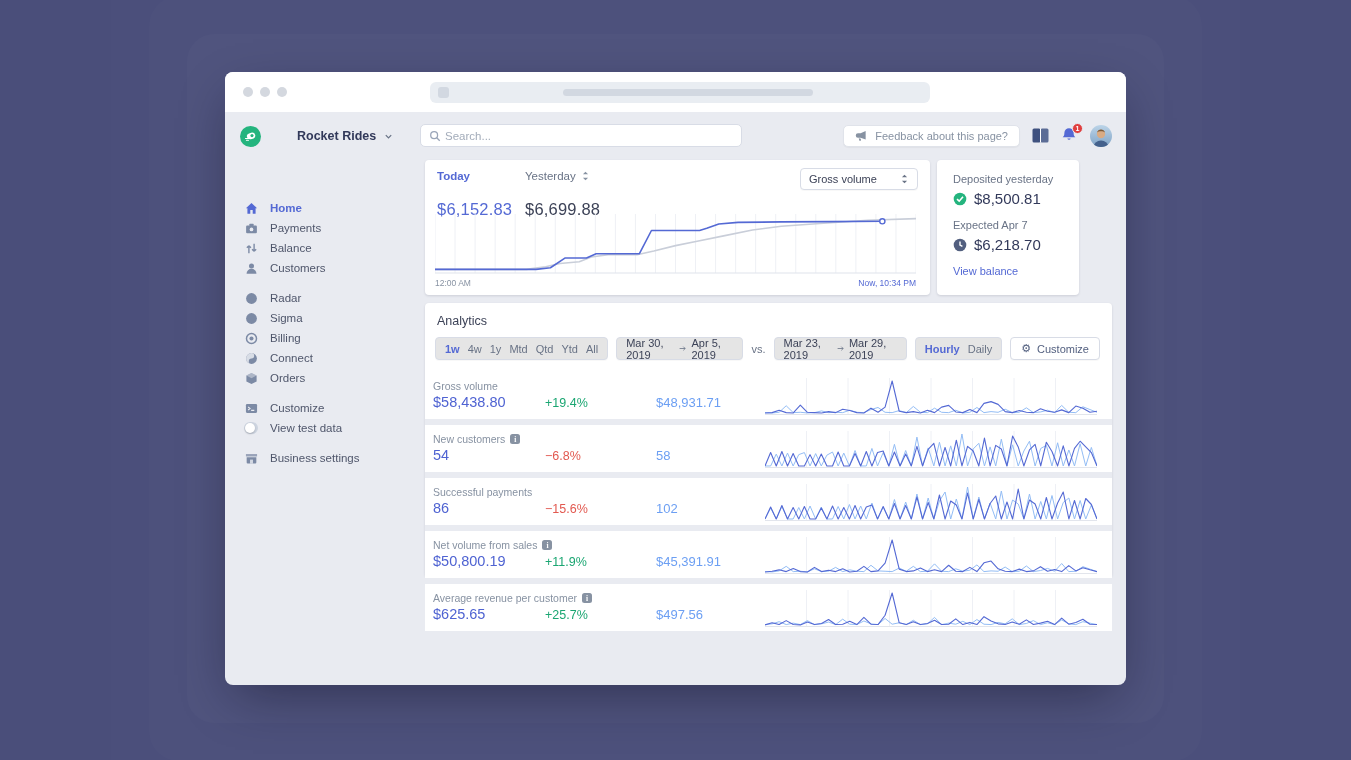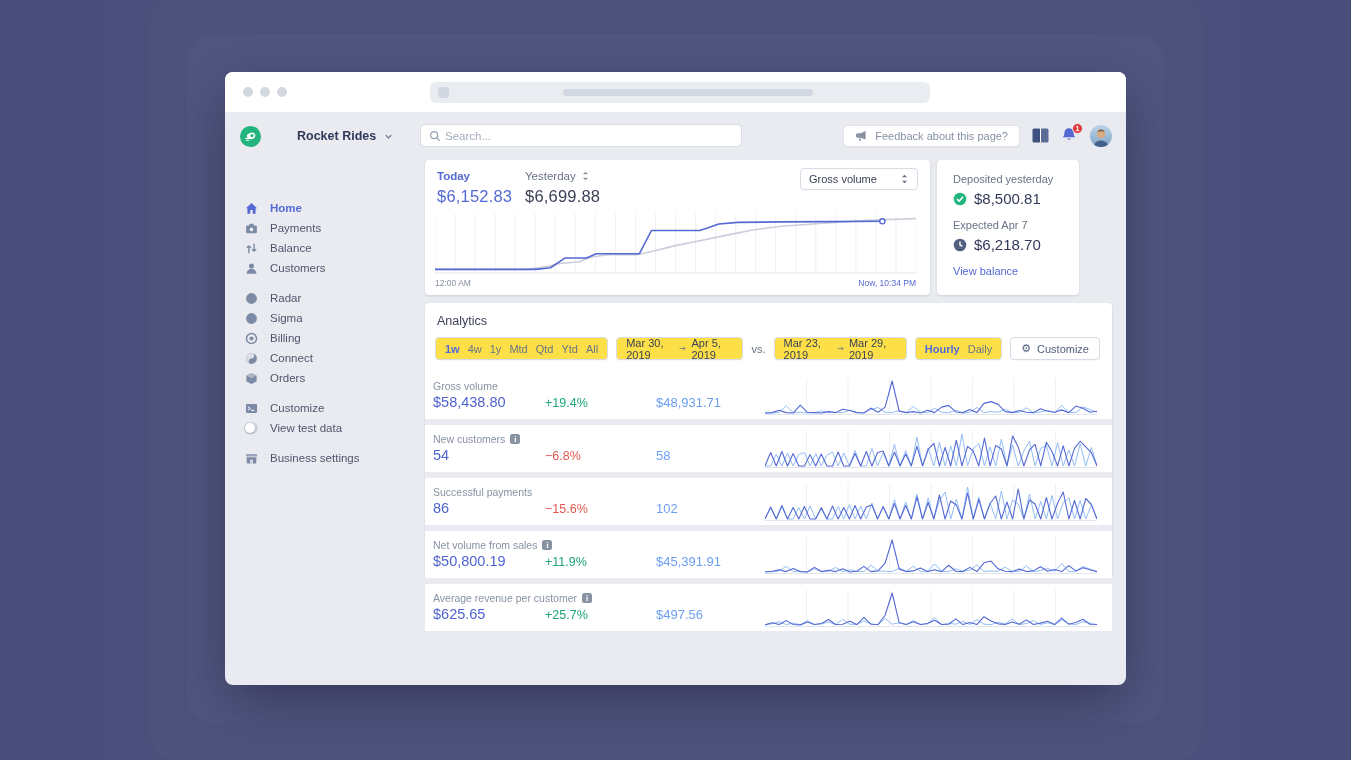--- a/index.html
+++ b/index.html
@@ -55,40 +55,40 @@
   .card { position:absolute; background:#fff; border-radius:4px; box-shadow:0 1px 3px rgba(50,50,93,.09), 0 1px 2px rgba(0,0,0,.05); }
   .card-overview { left:5px; top:48px; width:505px; height:135px; }
   .card-deposits { left:517px; top:48px; width:142px; height:135px; }
   .card-analytics { left:5px; top:191px; width:687px; height:274px; }
 
   
   .ov-col { position:absolute; top:10px; }
   .ov-label { font-size:11.5px; }
   .ov-label.today { color:#5469d4; font-weight:700; cursor:pointer; }
   .ov-label.yesterday { color:#697386; cursor:pointer; display:flex; align-items:center; gap:5px; }
-  .ov-value { font-size:16.5px; margin-top:5px; letter-spacing:.2px; }
+  .ov-value { font-size:16.5px; margin-top:18px; letter-spacing:.2px; }
   .ov-value.today { color:#5469d4; }
   .ov-value.yesterday { color:#3c4257; }
   .metric-select { position:absolute; right:12px; top:8px; width:118px; height:22px; border:1px solid #d8dce6; border-radius:4px; background:#fff; box-shadow:0 1px 1px rgba(0,0,0,.03); display:flex; align-items:center; justify-content:space-between; padding:0 8px; font-size:11px; color:#3c4257; cursor:pointer; }
   .ov-chart { position:absolute; left:10px; right:14px; top:52px; height:62px; }
   .ov-axis { position:absolute; left:10px; right:14px; bottom:7px; display:flex; justify-content:space-between; font-size:8.5px; }
   .ov-axis .start { color:#8792a2; }
   .ov-axis .end { color:#5469d4; }
 
   
   .dep-inner { padding:13px 16px; }
   .dep-label { font-size:11px; color:#697386; }
   .dep-row { display:flex; align-items:center; gap:7px; margin-top:5px; margin-bottom:12px; }
   .dep-value { font-size:15px; color:#32395a; }
   .view-balance { font-size:11px; color:#5469d4; margin-top:10px; cursor:pointer; }
 
   
   .an-title { position:absolute; left:12px; top:11px; font-size:12.5px; color:#3c4257; }
   .an-controls { position:absolute; left:10px; right:12px; top:34px; height:23px; display:flex; align-items:center; gap:8px; }
-  .ctl-box { height:23px; background:#fde047; border:1px solid #d8dce6; border-radius:4px; box-shadow:0 1px 1px rgba(0,0,0,.03); display:flex; align-items:center; padding:0 9px; gap:8px; font-size:11px; color:#697386; }
+  .ctl-box { height:23px; background:#e5e5e5; border:1px solid #d8dce6; border-radius:4px; box-shadow:0 1px 1px rgba(0,0,0,.03); display:flex; align-items:center; padding:0 9px; gap:8px; font-size:11px; color:#697386; }
   .ctl-box .seg { cursor:pointer; }
   .ctl-box .seg.active { color:#5469d4; font-weight:700; }
   .date-box { gap:5px; color:#3c4257; cursor:pointer; }
   .vs { font-size:11px; color:#697386; }
   .customize-btn { margin-left:auto; height:23px; background:#fff; border:1px solid #d8dce6; border-radius:4px; box-shadow:0 1px 1px rgba(0,0,0,.03); display:flex; align-items:center; gap:6px; padding:0 10px; font-size:11px; color:#525f7f; cursor:pointer; }
   .gear { font-size:11px; color:#525f7f; line-height:1; }
 
   .metric-rows { position:absolute; left:0; right:0; top:69px; bottom:0; }
   .metric-row { position:relative; height:47px; background:#fff; }
   .row-divider { height:6px; background:#e9ebf1; }

